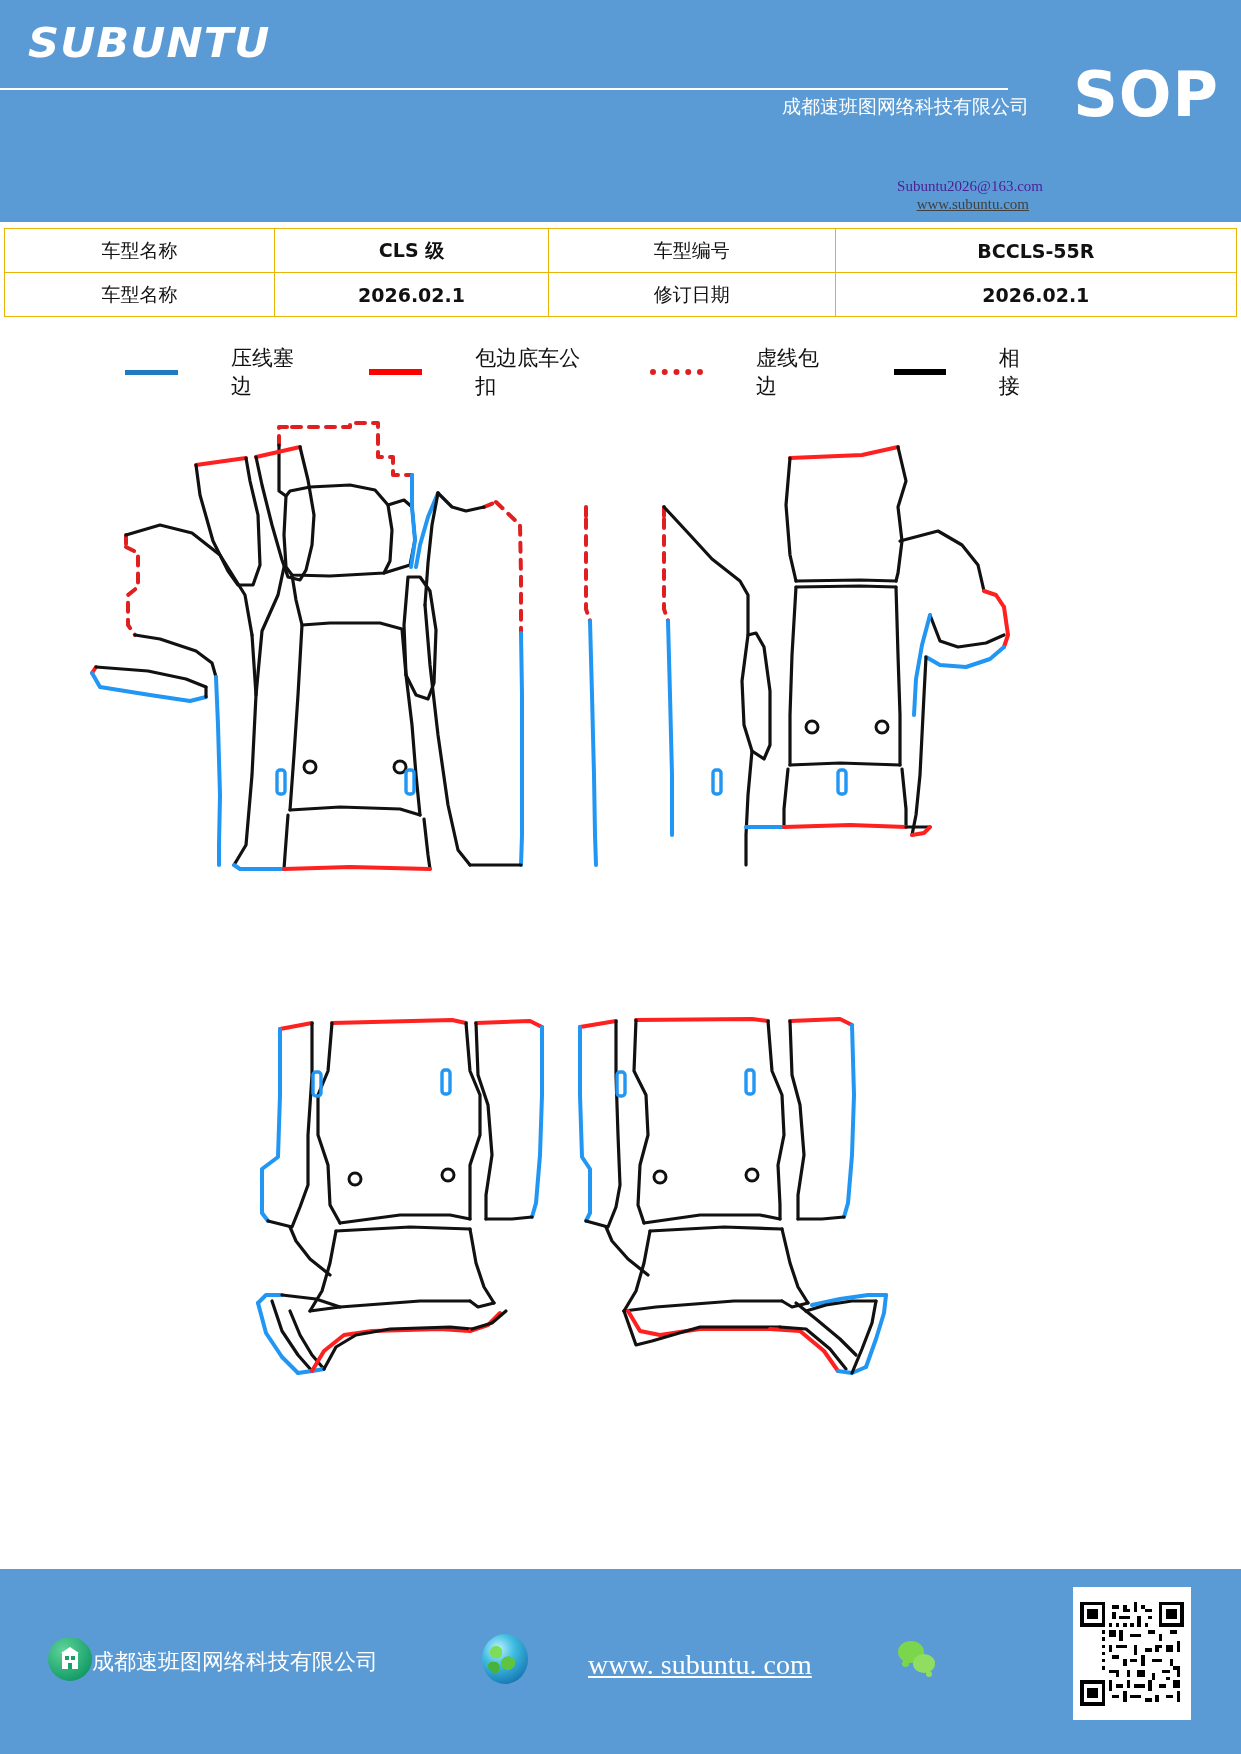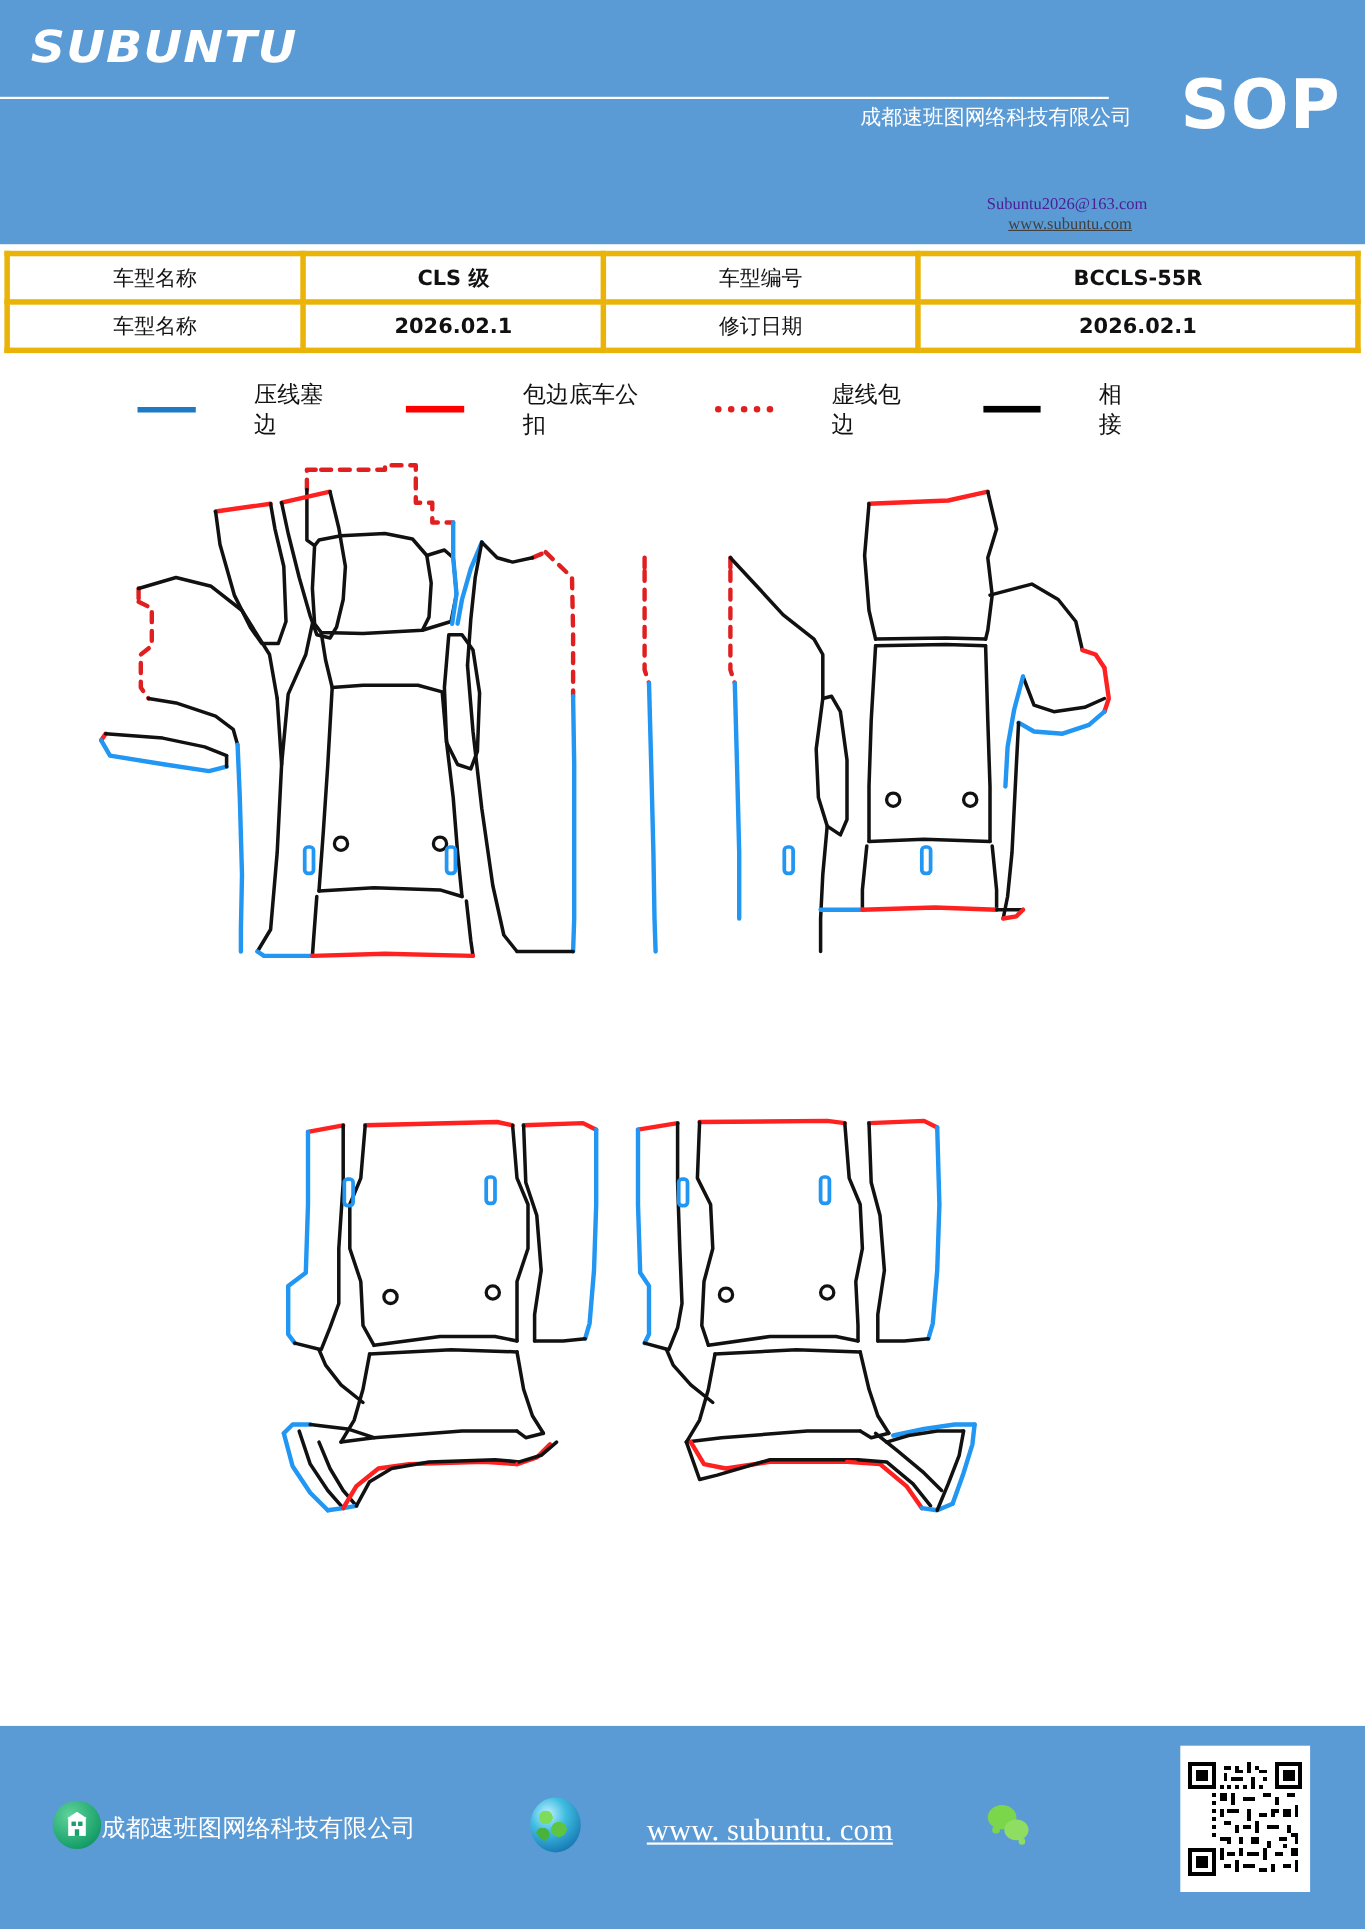--- a/index.html
+++ b/index.html
@@ -57,21 +57,21 @@
   }
 
   
   .info-table {
     position: absolute; left: 4px; top: 228px;
     width: 1233px;
     border-collapse: collapse;
     background: #fff;
   }
   .info-table td {
-    border: 5px solid #eab308;
+    border: 1px solid #eab308;
     height: 44px;
     text-align: center;
     vertical-align: middle;
     font-size: 19px;
     color: #111;
   }
   .c1 { width: 275px; }
   .c2 { width: 277px; }
   .c3 { width: 292px; }
   .c4 { width: 407px; }

